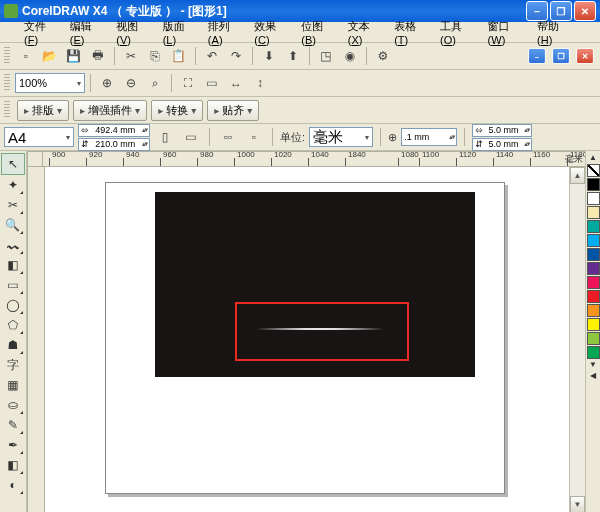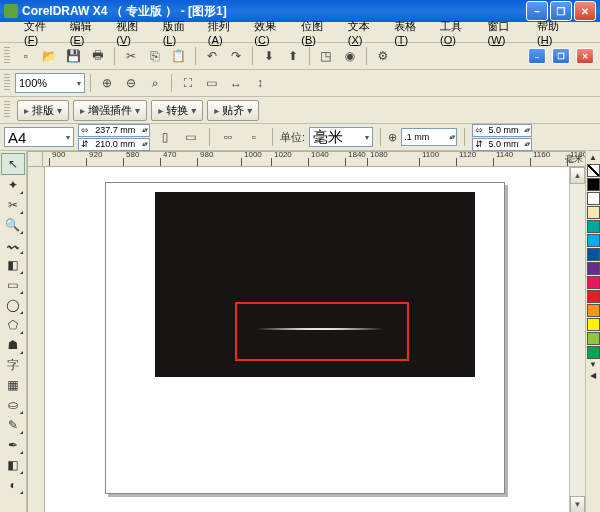--- a/index.html
+++ b/index.html
@@ -152,21 +152,21 @@
     </div>
   </div>
 
 <div class="propbar">
   <div class="paperc">
       <span>A4</span>
     </div>
   <div class="dimstack">
     <div class="dimin">
         <span>⬄ </span>
-        <span>237.7 mm</span>
+        <span>492.4 mm</span>
       </div>
     <div class="dimin">
         <span>⇵ </span>
         <span>210.0 mm</span>
       </div>
   </div>
   <div class="tbtn">▯</div>
   <div class="tbtn">▭</div>
   <div class="sep"></div>
   <div class="tbtn">▫▫</div>
@@ -221,41 +221,41 @@
       <div class="rcorner"></div>
       <div class="hruler" id="hruler">
         <span style="position:absolute;right:2px;top:1px;font-size:9px">毫米</span>
       <div class="htick" style="left: 6px; text-align: right;">
             <span>900</span>
           </div>
           <div class="htick" style="left: 43px; margin-top: 32px;">
             <span>920</span>
           </div>
           <div class="htick" style="left: 80px;">
-            <span>580</span>
+            <span>940</span>
           </div>
           <div class="htick" style="left: 117px;">
-            <span>470</span>
+            <span>960</span>
           </div>
           <div class="htick" style="left: 154px; text-align: right;">
             <span>980</span>
           </div>
-          <div class="htick" style="left: 198px;">
+          <div class="htick" style="left: 191px;">
             <span>1000</span>
           </div>
           <div class="htick" style="left: 228px;">
             <span>1020</span>
           </div>
           <div class="htick" style="left: 265px;">
             <span>1040</span>
           </div>
           <div class="htick" style="left: 302px;">
             <span>1840</span>
           </div>
-          <div class="htick" style="left: 324px;">
+          <div class="htick" style="left: 355px;">
             <span>1080</span>
           </div>
           <div class="htick" style="left: 376px;">
             <span>1100</span>
           </div>
           <div class="htick" style="left: 413px;">
             <span>1120</span>
           </div>
           <div class="htick" style="left: 450px;">
             <span>1140</span>

